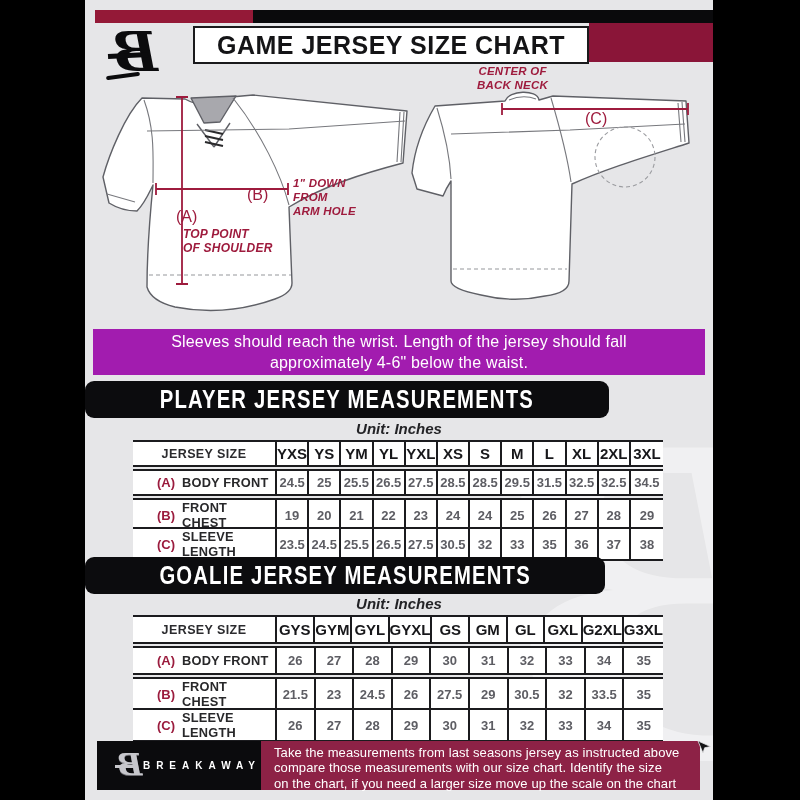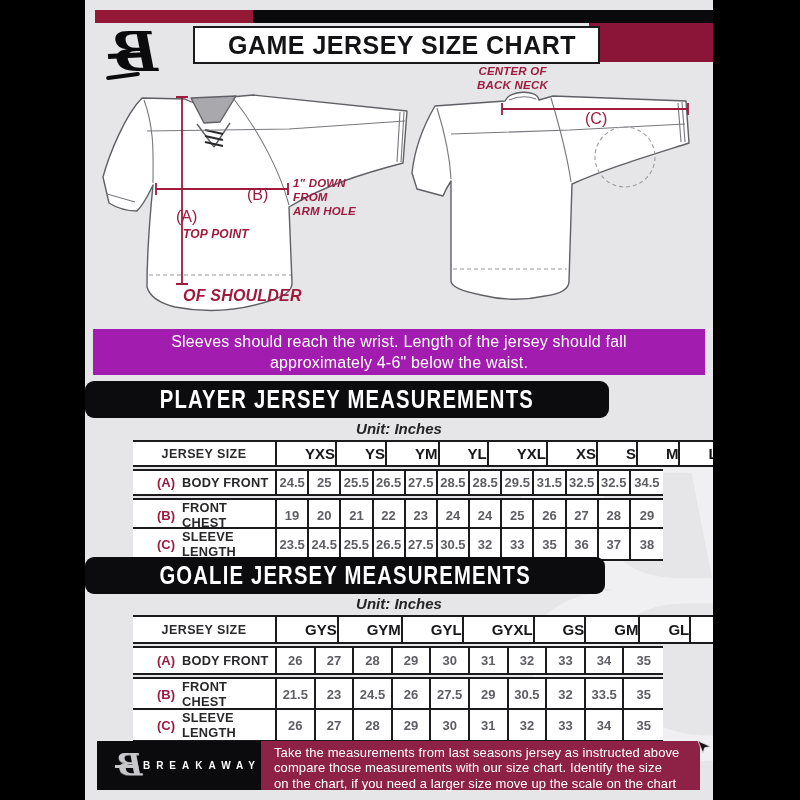--- a/index.html
+++ b/index.html
@@ -6,21 +6,21 @@
   #page{position:relative;width:800px;height:800px;background:#000;overflow:hidden;
         font-family:"Liberation Sans",sans-serif;}
   .side-strip{position:absolute;top:0;height:800px;background:#000;}
   #content{position:absolute;left:85px;top:0;width:628px;height:800px;background:#E6E6E8;overflow:hidden;}
 
   
   .topbar-maroon{position:absolute;left:10px;top:10px;width:158px;height:13px;background:#941937;}
   .topbar-black{position:absolute;left:168px;top:10px;width:460px;height:13px;background:#0a0a0c;}
   .title-block{position:absolute;left:504px;top:23px;width:124px;height:39px;background:#8A1538;}
   .title-box{position:absolute;left:108px;top:26px;width:392px;height:34px;background:#fff;
-             border:2px solid #1a1a1c;display:flex;align-items:center;justify-content:center;padding-left:11px;}
+             border:2px solid #1a1a1c;display:flex;align-items:center;justify-content:center;}
   .title-box div{font-size:25px;font-weight:bold;letter-spacing:.5px;color:#141416;white-space:nowrap;}
   .logo-b{position:absolute;left:27px;top:22px;width:62px;height:66px;}
   .logo-b .glyph{position:absolute;left:0;top:0;font-family:"DejaVu Serif",serif;font-style:italic;
                  font-weight:bold;font-size:54px;line-height:60px;color:#0b0b0d;transform:scaleX(-1);}
   .logo-b .bar{position:absolute;left:-4px;top:31px;width:40px;height:5px;background:#0b0b0d;transform:rotate(-3deg);}
   .logo-b .tail{position:absolute;left:-6px;top:52px;width:34px;height:4px;background:#0b0b0d;
                 border-radius:3px;transform:rotate(-8deg);}
 
   
   .watermark{position:absolute;left:410px;top:420px;font-family:"DejaVu Serif",serif;font-weight:bold;
@@ -48,21 +48,21 @@
 
   
   .mtable{position:absolute;left:48px;width:530px;z-index:4;border-radius:11px;}
   .trow{display:grid;background:#fff;margin-bottom:2px;}
   .cell{border-top:2px solid #1b1b1e;border-bottom:2px solid #1b1b1e;border-right:2px solid #1b1b1e;
         display:flex;align-items:center;justify-content:center;box-sizing:border-box;background:#fff;}
   .trow .cell:last-child{border-right:none;}
   #player-table .trow{height:27px;}
   #goalie-table .trow{height:29px;}
   .cell.corner{font-size:12.5px;font-weight:bold;color:#2b2b2e;letter-spacing:.4px;}
-  .cell.size{font-size:15px;font-weight:bold;color:#17171a;padding-left:28px;}
+  .cell.size{font-size:15px;font-weight:bold;color:#17171a;}
   .cell.rlabel{justify-content:flex-start;padding-left:24px;}
   .cell.rlabel .letter{color:#9B1C3E;font-weight:bold;font-size:13px;margin-right:7px;}
   .cell.rlabel .rtext{color:#28282a;font-weight:bold;font-size:12.8px;letter-spacing:.2px;}
   .cell.val{font-size:13px;font-weight:bold;color:#5d5d63;}
 
   
   .footer-black{position:absolute;left:12px;top:741px;width:164px;height:49px;background:#0b0b0d;z-index:4;
                 display:flex;align-items:center;}
   .footer-black .fb-logo{position:relative;width:34px;height:36px;margin-left:20px;}
   .footer-black .fb-logo .glyph{position:absolute;left:0;top:0;font-family:"DejaVu Serif",serif;font-style:italic;
@@ -155,21 +155,21 @@
     <div class="anno big" style="left:500px;top:110px;">(C)</div>
     <div class="anno big" style="left:162px;top:186px;">(B)</div>
     <div class="anno" style="left:208px;top:176px;">
       <div class="cap">1" DOWN</div>
       <div class="cap">FROM</div>
       <div class="cap">ARM HOLE</div>
     </div>
     <div class="anno big" style="left:91px;top:208px;">(A)</div>
     <div class="anno" style="left:98px;top:227px;">
       <div class="cap" style="font-size:12px;">TOP POINT</div>
-      <div class="cap" style="font-size:16px;margin-top:48px;">OF SHOULDER</div>
+      <div class="cap" style="font-size:12px;">OF SHOULDER</div>
     </div>
 
     <div class="banner">
       <div>Sleeves should reach the wrist. Length of the jersey should fall</div>
       <div>approximately 4-6" below the waist.</div>
     </div>
 
     <div class="sec-title" style="top:381px;">
       <div class="box"><span>PLAYER JERSEY MEASUREMENTS</span></div>
     </div>

